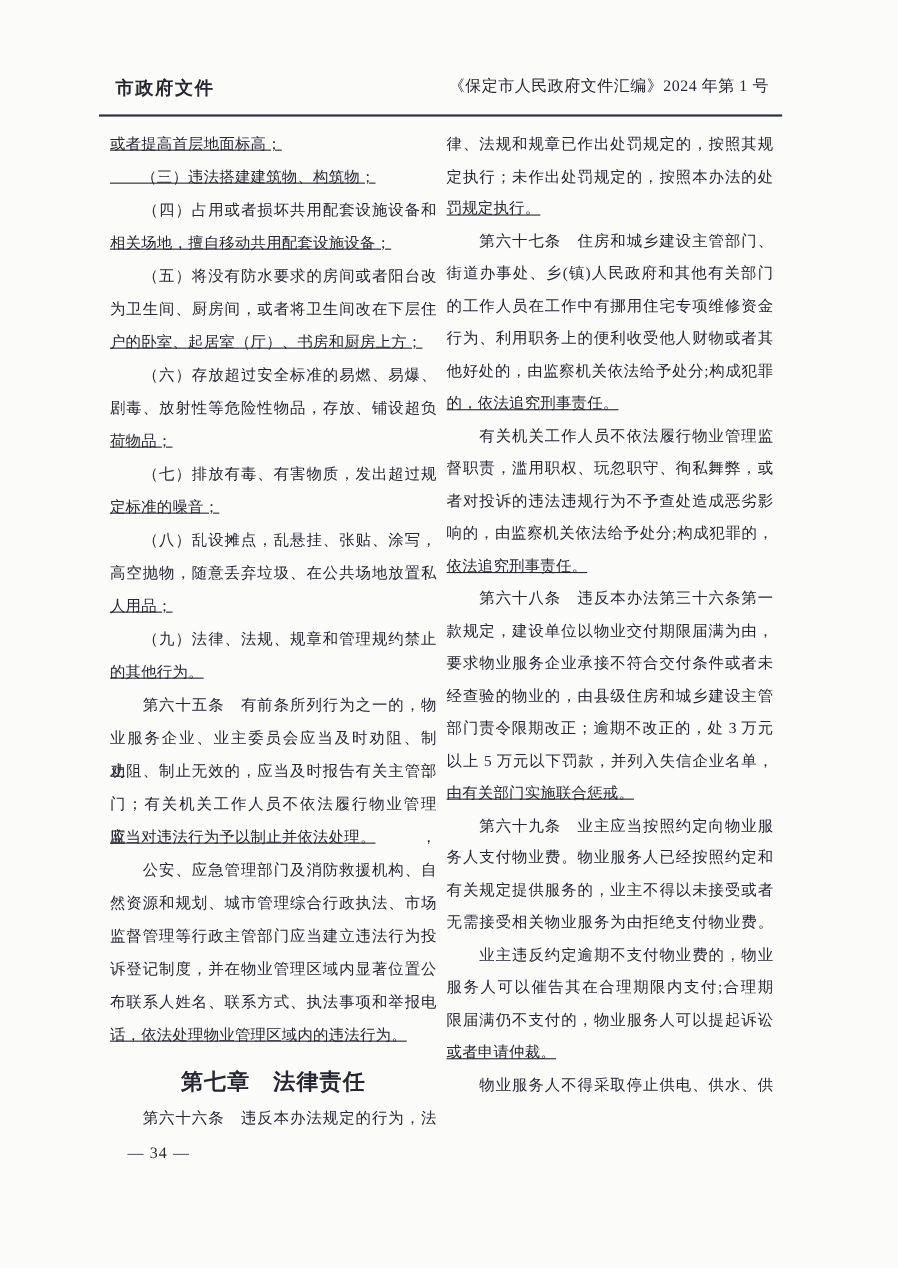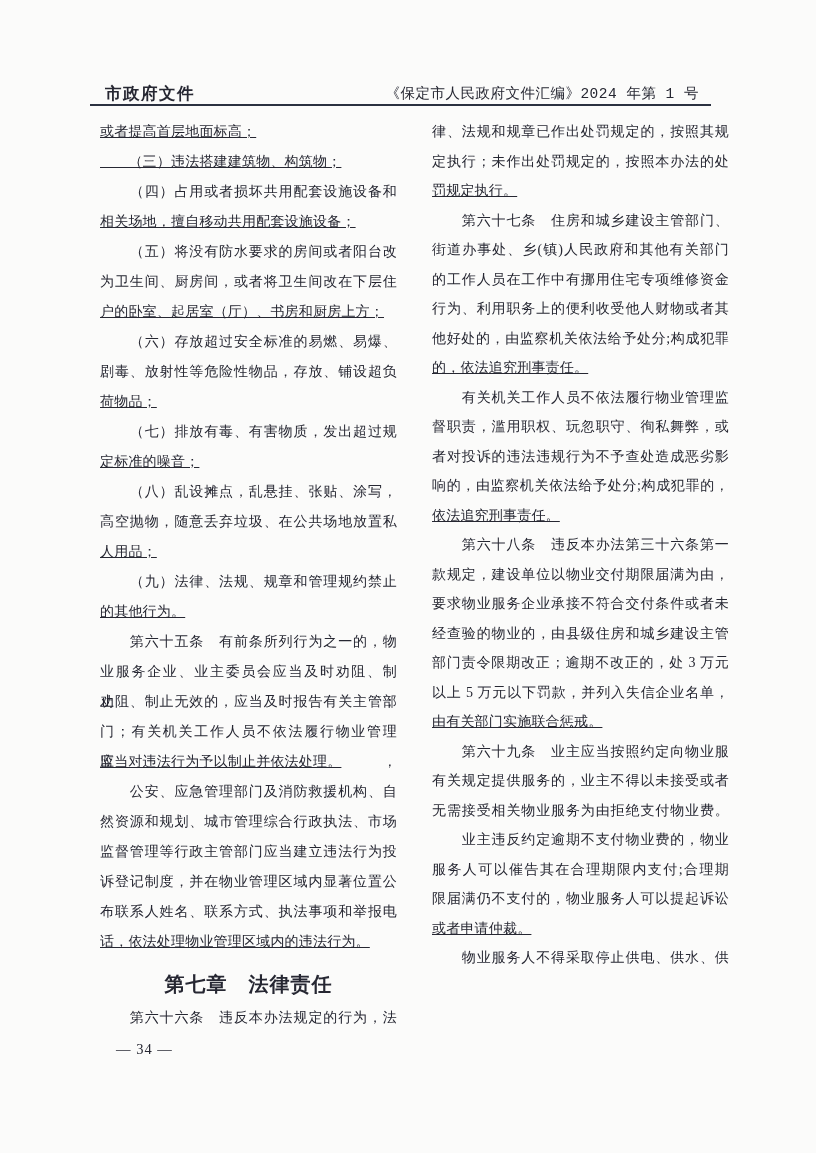--- a/index.html
+++ b/index.html
@@ -10,41 +10,41 @@
   html,body{margin:0;padding:0;}
   body{
     width:816px;height:1153px;
     background:var(--paper);
     font-family:"Liberation Serif","DejaVu Serif",serif;
     color:var(--ink);
   }
   .page{position:relative;width:816px;height:1153px;overflow:hidden;}
 
   .header-row{
-    position:absolute;left:90px;top:81px;width:621px;height:25px;
-    display:flex;justify-content:space-between;align-items:center;font-family:Liberation Mono, monospace;
+    position:absolute;left:90px;top:69px;width:621px;height:25px;
+    display:flex;justify-content:space-between;align-items:flex-start;
   }
   .h-left{
     font-size:16.5px;font-weight:700;letter-spacing:1.5px;
     padding-left:15px;
   }
   .h-right{
     font-size:14.5px;letter-spacing:0.5px;padding-right:12px;
   }
   .rule{
     position:absolute;left:90px;top:104px;width:621px;height:2px;
     background:var(--rule);
   }
 
   .col{
     position:absolute;top:117px;width:297px;
     font-size:14px;
   }
   .col-left{left:100px;}
-  .col-right{left:432px;}
+  .col-right{left:406px;}
 
   .line{
     height:30px;line-height:30px;
     text-align:justify;text-align-last:justify;
     text-justify:inter-ideograph;
     white-space:pre-wrap;
     letter-spacing:0.2px;
   }
   .col-right .line{height:29.5px;line-height:29.5px;}
   .line.end{text-align-last:left;text-decoration:underline;}
@@ -123,20 +123,21 @@
       <div class="line">响的，由监察机关依法给予处分;构成犯罪的，</div>
       <div class="line end">依法追究刑事责任。</div>
       <div class="line">　　第六十八条　违反本办法第三十六条第一</div>
       <div class="line">款规定，建设单位以物业交付期限届满为由，</div>
       <div class="line">要求物业服务企业承接不符合交付条件或者未</div>
       <div class="line">经查验的物业的，由县级住房和城乡建设主管</div>
       <div class="line">部门责令限期改正；逾期不改正的，处 3 万元</div>
       <div class="line">以上 5 万元以下罚款，并列入失信企业名单，</div>
       <div class="line end">由有关部门实施联合惩戒。</div>
       <div class="line">　　第六十九条　业主应当按照约定向物业服</div>
+      <div class="line">务人支付物业费。物业服务人已经按照约定和</div>
       <div class="line">有关规定提供服务的，业主不得以未接受或者</div>
       <div class="line">无需接受相关物业服务为由拒绝支付物业费。</div>
       <div class="line">　　业主违反约定逾期不支付物业费的，物业</div>
       <div class="line">服务人可以催告其在合理期限内支付;合理期</div>
       <div class="line">限届满仍不支付的，物业服务人可以提起诉讼</div>
       <div class="line end">或者申请仲裁。</div>
       <div class="line">　　物业服务人不得采取停止供电、供水、供</div>
     </section>
 
   <div class="footer">

